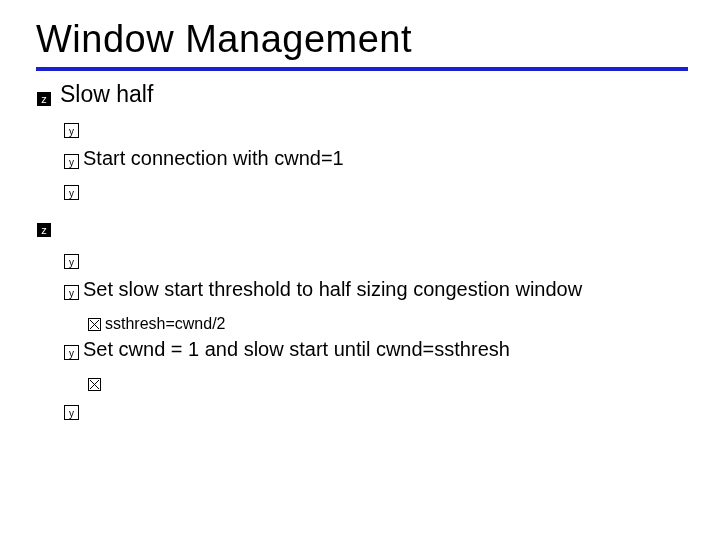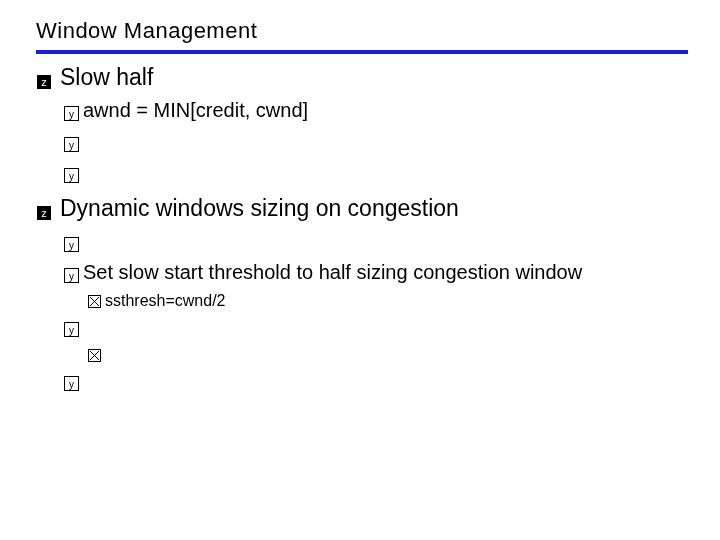--- a/index.html
+++ b/index.html
@@ -6,21 +6,21 @@
   body {
     width: 720px;
     height: 540px;
     background: #fff;
     font-family: Verdana, Geneva, sans-serif;
     color: #000;
     padding: 18px 32px 18px 36px;
   }
   .title {
     font-family: Impact, 'Arial Black', sans-serif;
-    font-size: 22px;
+    font-size: 38px;
     letter-spacing: 0.5px;
     font-weight: normal;
     margin-bottom: 6px;
   }
   .rule {
     height: 4px;
     background: #1a1fcf;
     margin-bottom: 10px;
   }
   .l1 {
@@ -39,21 +39,21 @@
     margin-left: 28px;
     margin-top: 2px;
     line-height: 1.25;
   }
   .l2 .icon { flex: 0 0 auto; margin-right: 4px; margin-top: 4px; }
   .l3 {
     display: flex;
     align-items: flex-start;
     font-size: 16px;
     margin-left: 52px;
-    margin-top: 2px;
+    margin-top: 8px;
     line-height: 1.2;
   }
   .l3 .icon { flex: 0 0 auto; margin-right: 4px; margin-top: 2px; }
 </style>
 </head>
 <body>
 
 <h1 class="title">Window Management</h1>
 <div class="rule"></div>
 
@@ -67,47 +67,46 @@
   <span>Slow half</span>
 </div>
 
 <div class="l2">
   <span class="icon">
     <svg width="15" height="15">
         <rect x="0.5" y="0.5" width="14" height="14" fill="#fff" stroke="#000" stroke-width="1"></rect>
         <text x="7.5" y="11.5" text-anchor="middle" font-size="10" fill="#000" font-family="Arial">y</text>
       </svg>
   </span>
-  <span>awnd = MIN[credit, cwnd]</span>
 </div>
 <div class="l2">
   <span class="icon">
     <svg width="15" height="15">
         <rect x="0.5" y="0.5" width="14" height="14" fill="#fff" stroke="#000" stroke-width="1"></rect>
         <text x="7.5" y="11.5" text-anchor="middle" font-size="10" fill="#000" font-family="Arial">y</text>
       </svg>
   </span>
+  <span>Start connection with cwnd=1</span>
 </div>
 <div class="l2">
   <span class="icon">
     <svg width="15" height="15">
         <rect x="0.5" y="0.5" width="14" height="14" fill="#fff" stroke="#000" stroke-width="1"></rect>
         <text x="7.5" y="11.5" text-anchor="middle" font-size="10" fill="#000" font-family="Arial">y</text>
       </svg>
   </span>
 </div>
 
 <div class="l1">
   <span class="icon">
     <svg width="16" height="16">
         <rect x="1" y="1" width="14" height="14" fill="#000"></rect>
         <text x="8" y="12" text-anchor="middle" font-size="11" fill="#fff" font-family="Arial">z</text>
       </svg>
   </span>
-  <span>Dynamic windows sizing on congestion</span>
 </div>
 
 <div class="l2">
   <span class="icon">
     <svg width="15" height="15">
         <rect x="0.5" y="0.5" width="14" height="14" fill="#fff" stroke="#000" stroke-width="1"></rect>
         <text x="7.5" y="11.5" text-anchor="middle" font-size="10" fill="#000" font-family="Arial">y</text>
       </svg>
   </span>
 </div>
@@ -130,20 +129,21 @@
   </span>
   <span>ssthresh=cwnd/2</span>
 </div>
 <div class="l2">
   <span class="icon">
     <svg width="15" height="15">
         <rect x="0.5" y="0.5" width="14" height="14" fill="#fff" stroke="#000" stroke-width="1"></rect>
         <text x="7.5" y="11.5" text-anchor="middle" font-size="10" fill="#000" font-family="Arial">y</text>
       </svg>
   </span>
+  <span>Set cwnd = 1 and slow start until cwnd=ssthresh</span>
 </div>
 <div class="l3">
   <span class="icon">
     <svg width="13" height="13">
         <rect x="0.5" y="0.5" width="12" height="12" fill="#fff" stroke="#000" stroke-width="1"></rect>
         <line x1="2" y1="2" x2="11" y2="11" stroke="#000" stroke-width="1"></line>
         <line x1="11" y1="2" x2="2" y2="11" stroke="#000" stroke-width="1"></line>
       </svg>
   </span>
 </div>

